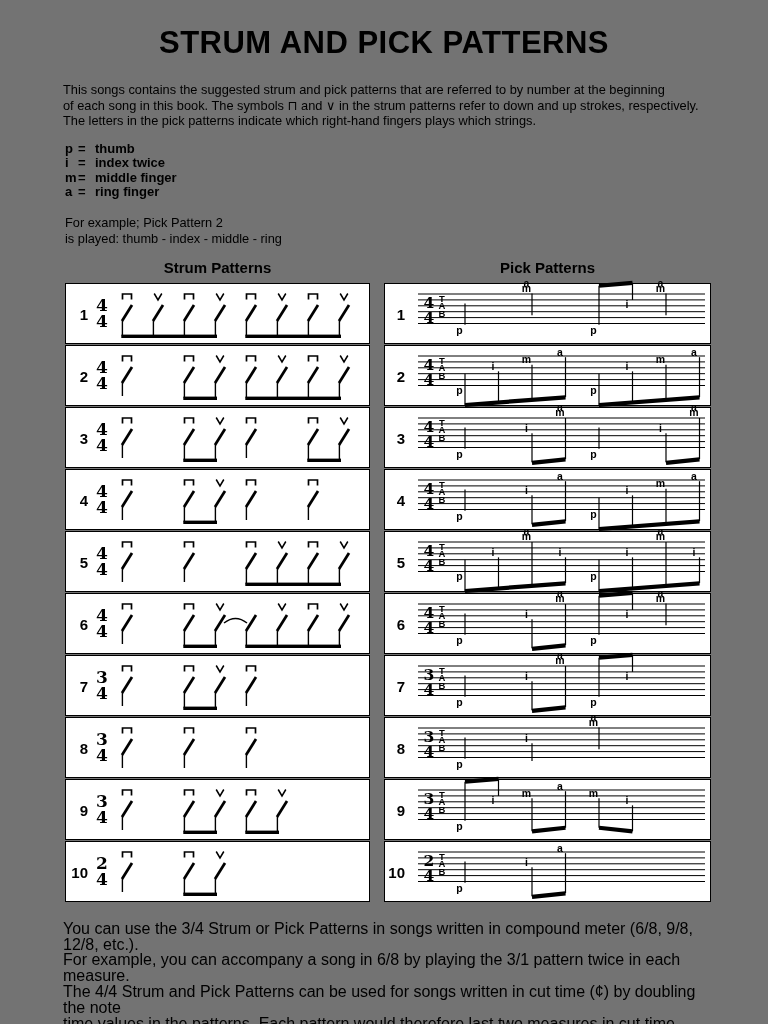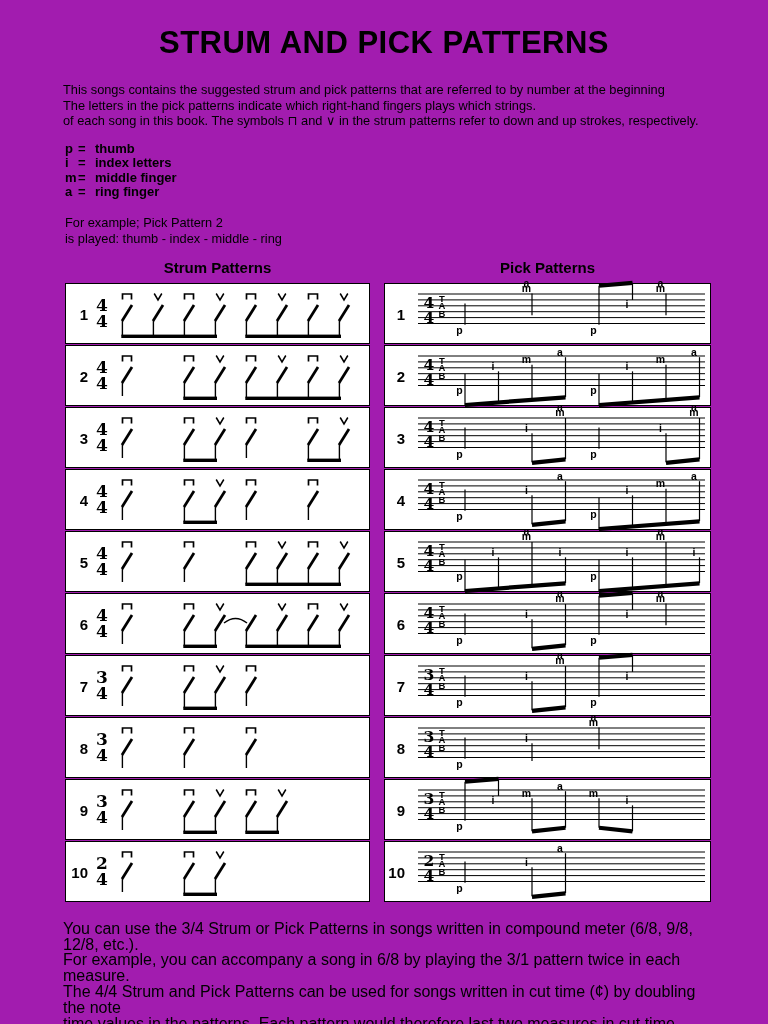--- a/index.html
+++ b/index.html
@@ -1,17 +1,17 @@
 <!DOCTYPE html>
 <html><head>
 <meta charset="utf-8">
 <style>
   html,body { margin:0; padding:0; background:#fff; }
   .page {
-    position:relative; width:768px; height:1024px; background:#a21caf;
+    position:relative; width:768px; height:1024px; background:#737373;
     color:#000; font-family:"Liberation Sans", sans-serif; overflow:hidden;
   }
   .title {
     text-align:center; padding-top:26px; font-size:31px; font-weight:bold;
     letter-spacing:0.5px; line-height:34px;
   }
   .intro { margin:22px 60px 0 63px; font-size:12.8px; line-height:15.6px; font-weight:500; }
   .legend { margin:13px 0 0 65px; font-size:13px; font-weight:bold; }
   .legend-row { display:flex; line-height:14.5px; }
   .legend-sym { width:13px; }
@@ -32,34 +32,34 @@
 </style>
 </head>
 <body>
 
 <div class="page">
 
   <div class="title">STRUM AND PICK PATTERNS</div>
 
   <div class="intro">
     <div>This songs contains the suggested strum and pick patterns that are referred to by number at the beginning</div>
+    <div>of each song in this book. The symbols ⊓ and ∨ in the strum patterns refer to down and up strokes, respectively.</div>
     <div>The letters in the pick patterns indicate which right-hand fingers plays which strings.</div>
-    <div>of each song in this book. The symbols ⊓ and ∨ in the strum patterns refer to down and up strokes, respectively.</div>
   </div>
 
   <div class="legend">
       <div class="legend-row">
         <span class="legend-sym">p</span>
         <span class="legend-eq">=</span>
         <span class="legend-label">thumb</span>
       </div>
       <div class="legend-row">
         <span class="legend-sym">i</span>
         <span class="legend-eq">=</span>
-        <span class="legend-label">index letters</span>
+        <span class="legend-label">index twice</span>
       </div>
       <div class="legend-row">
         <span class="legend-sym">m</span>
         <span class="legend-eq">=</span>
         <span class="legend-label">middle finger</span>
       </div>
       <div class="legend-row">
         <span class="legend-sym">a</span>
         <span class="legend-eq">=</span>
         <span class="legend-label">ring finger</span>

